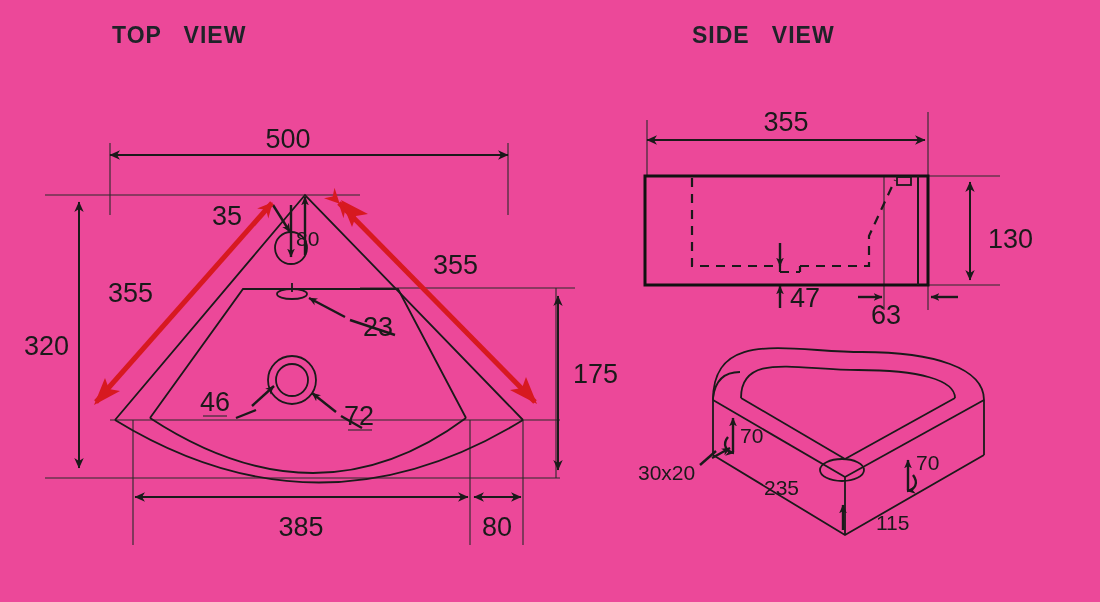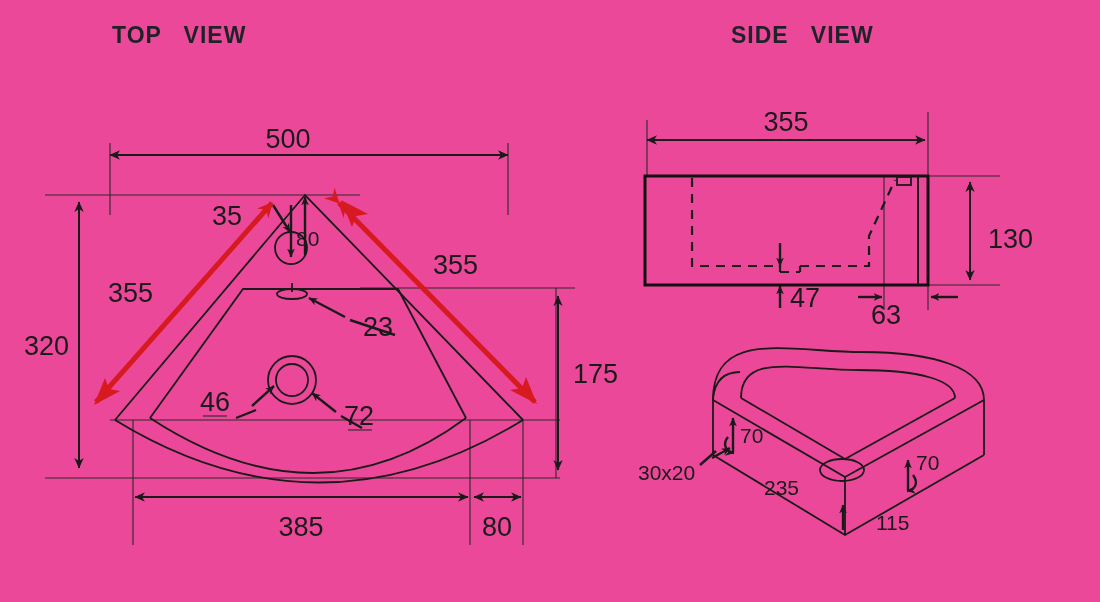--- a/index.html
+++ b/index.html
@@ -82,21 +82,21 @@
     stroke-width: 2.4;
     fill: none;
   }
 </style>
 </head>
 <body>
 
 <div id="sheet">
 
   <div class="view-title" style="left:112px; top:22px;">TOP   VIEW</div>
-  <div class="view-title" style="left:692px; top:22px;margin-left:39px;">SIDE   VIEW</div>
+  <div class="view-title" style="left:692px; top:22px;">SIDE   VIEW</div>
 
   <svg class="drawing" viewBox="0 0 1100 602">
     <defs>
       <marker id="arrHead" markerWidth="11" markerHeight="11" refX="10" refY="5.5" orient="auto" markerUnits="userSpaceOnUse">
         <path d="M0,0.8 L10.5,5.5 L0,10.2 L3,5.5 Z" fill="#1a1a1a"></path>
       </marker>
       <marker id="arrTail" markerWidth="11" markerHeight="11" refX="1" refY="5.5" orient="auto" markerUnits="userSpaceOnUse">
         <path d="M11,0.8 L0.5,5.5 L11,10.2 L8,5.5 Z" fill="#1a1a1a"></path>
       </marker>
       <marker id="arrHeadSm" markerWidth="9" markerHeight="9" refX="8.4" refY="4.5" orient="auto" markerUnits="userSpaceOnUse">

